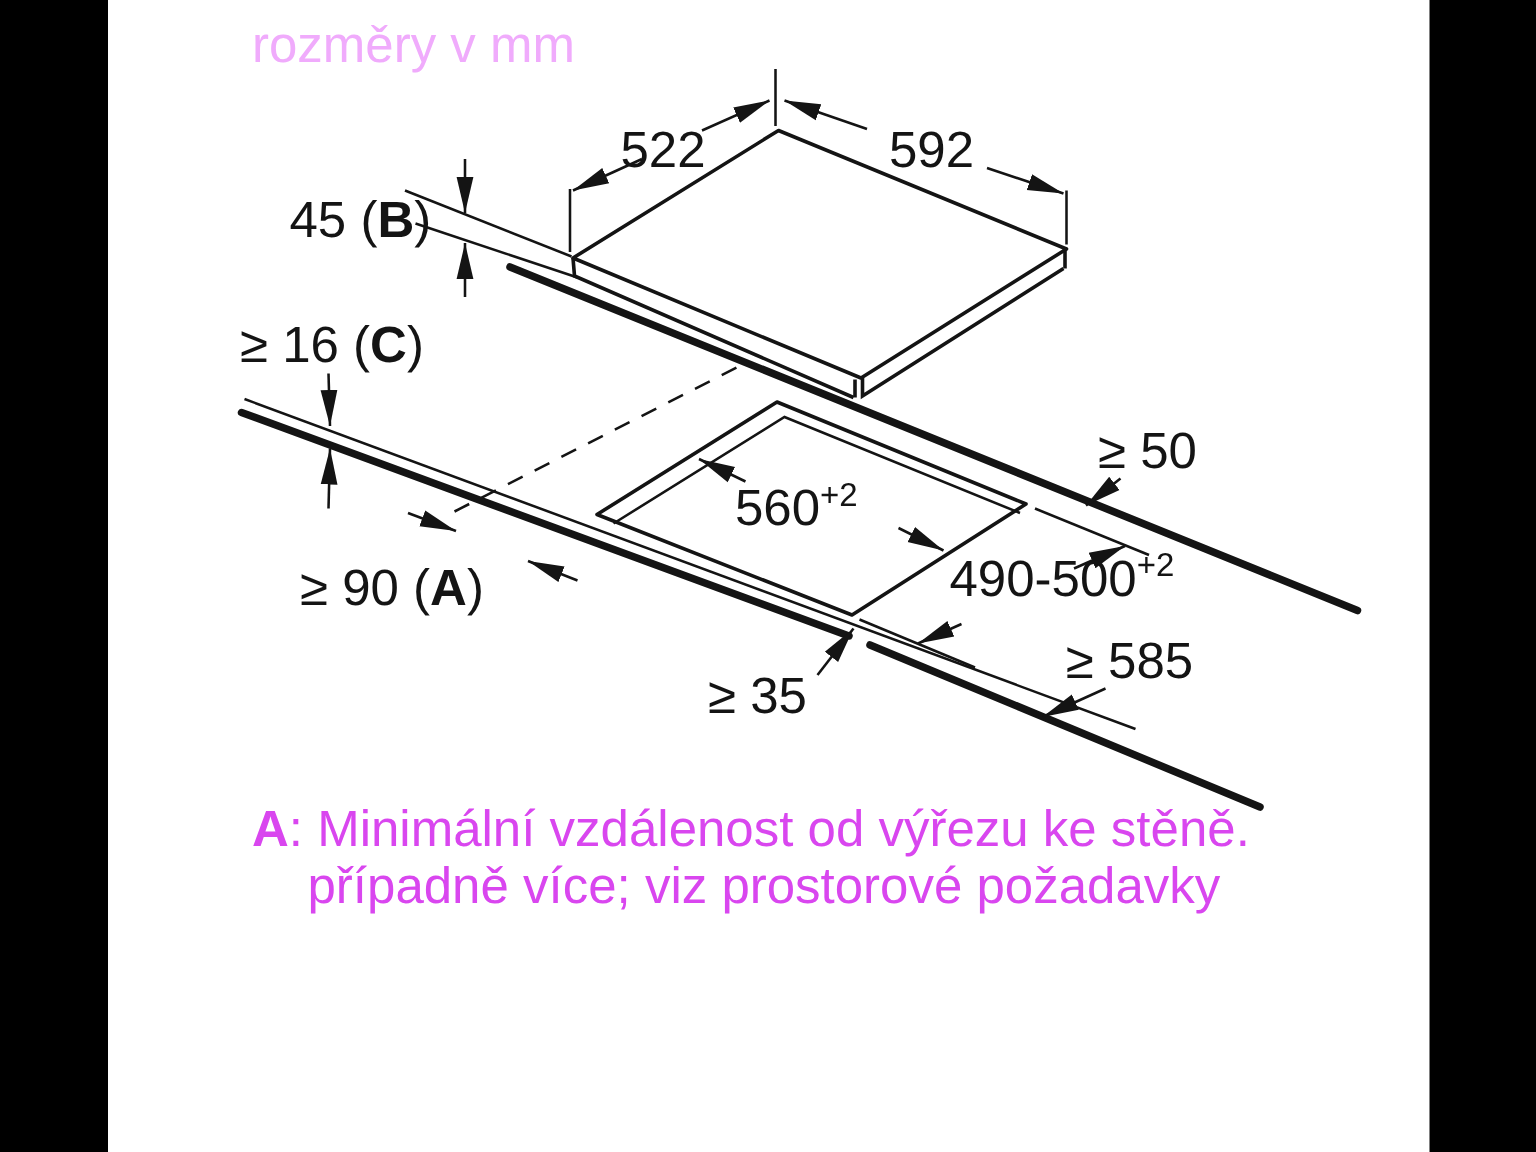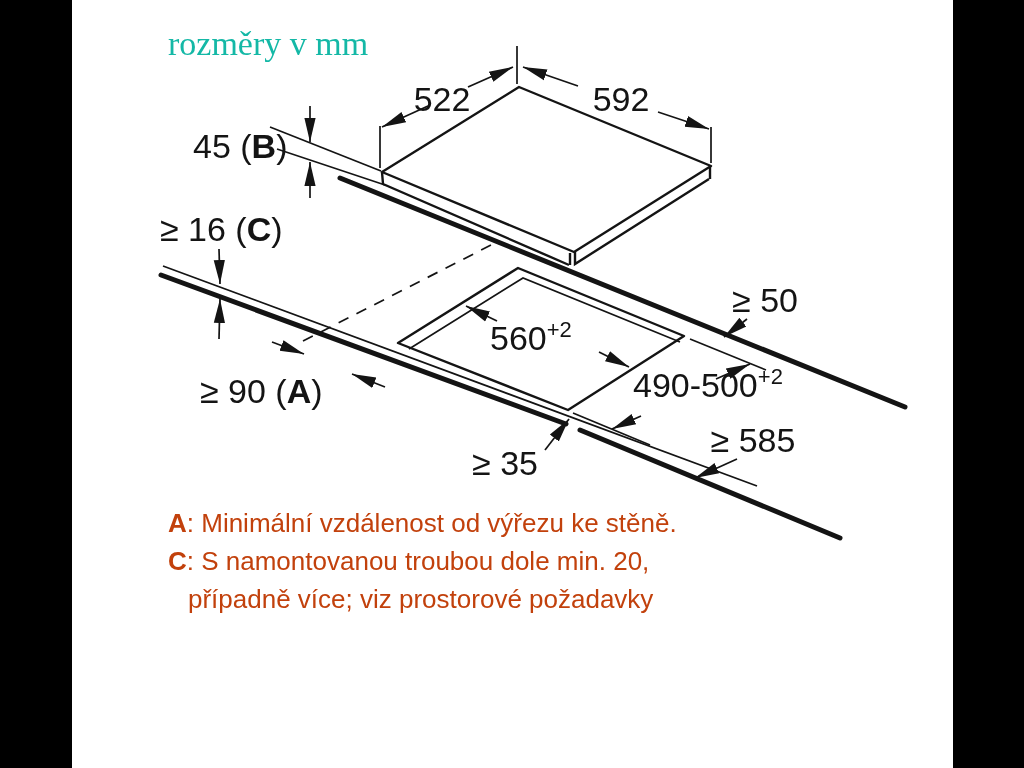--- a/index.html
+++ b/index.html
@@ -1,24 +1,24 @@
 <!DOCTYPE html>
 <html><head>
 <meta charset="utf-8">
 <style>
   html,body{margin:0;padding:0;background:#000;}
   #stage{position:relative;width:1024px;height:768px;background:#000;overflow:hidden;
          font-family:"Liberation Sans", sans-serif;color:#141414;}
   #paper{position:absolute;left:72px;top:0;width:881px;height:768px;background:#ffffff;}
   #diagram-svg{position:absolute;left:0;top:0;width:1024px;height:768px;}
-  #page-title{position:absolute;left:168px;top:26px;font-size:34px;line-height:36px;color:#14b8a6;font-family:Liberation Serif, serif;}
-  #legend{position:absolute;left:168px;top:504px;width:720px;font-size:26px;line-height:38px;color:#c2410c;}
+  #page-title{position:absolute;left:168px;top:12px;font-size:34px;line-height:36px;color:#f0abfc;}
+  #legend{position:absolute;left:168px;top:534px;width:720px;font-size:34px;line-height:38px;color:#d946ef;}
   .lrow{white-space:nowrap;}
   .lterm{font-weight:bold;}
-  .cont{margin-left:20px;}
+  .cont{margin-left:37px;}
   svg text{fill:#141414;font-family:"Liberation Sans", sans-serif;font-size:34px;}
   .ln{stroke:#141414;fill:none;}
   .w1{stroke-width:1.7px;}
   .w2{stroke-width:2.4px;}
   .w5{stroke-width:5px;}
   .cap{stroke-linecap:round;}
   .sup{font-size:22px;}
   .bold{font-weight:bold;}
 </style>
 </head>
@@ -120,16 +120,15 @@
     </g>
 
     <g>
       <line class="ln w1" x1="737" y1="459" x2="695" y2="478" marker-end="url(#arr)"></line>
       <text x="753" y="452" text-anchor="middle">≥ 585</text>
     </g>
   </svg>
 
   <div id="legend">
     <div class="lrow"><span class="lterm">A</span><span>: Minimální vzdálenost od výřezu ke stěně.</span></div>
-    <div class="lrow"><span class="lterm">C</span><span>: S namontovanou troubou dole min. 20,</span></div>
     <div class="lrow cont">případně více; viz prostorové požadavky</div>
   </div>
 </div>
 
 </body></html>

